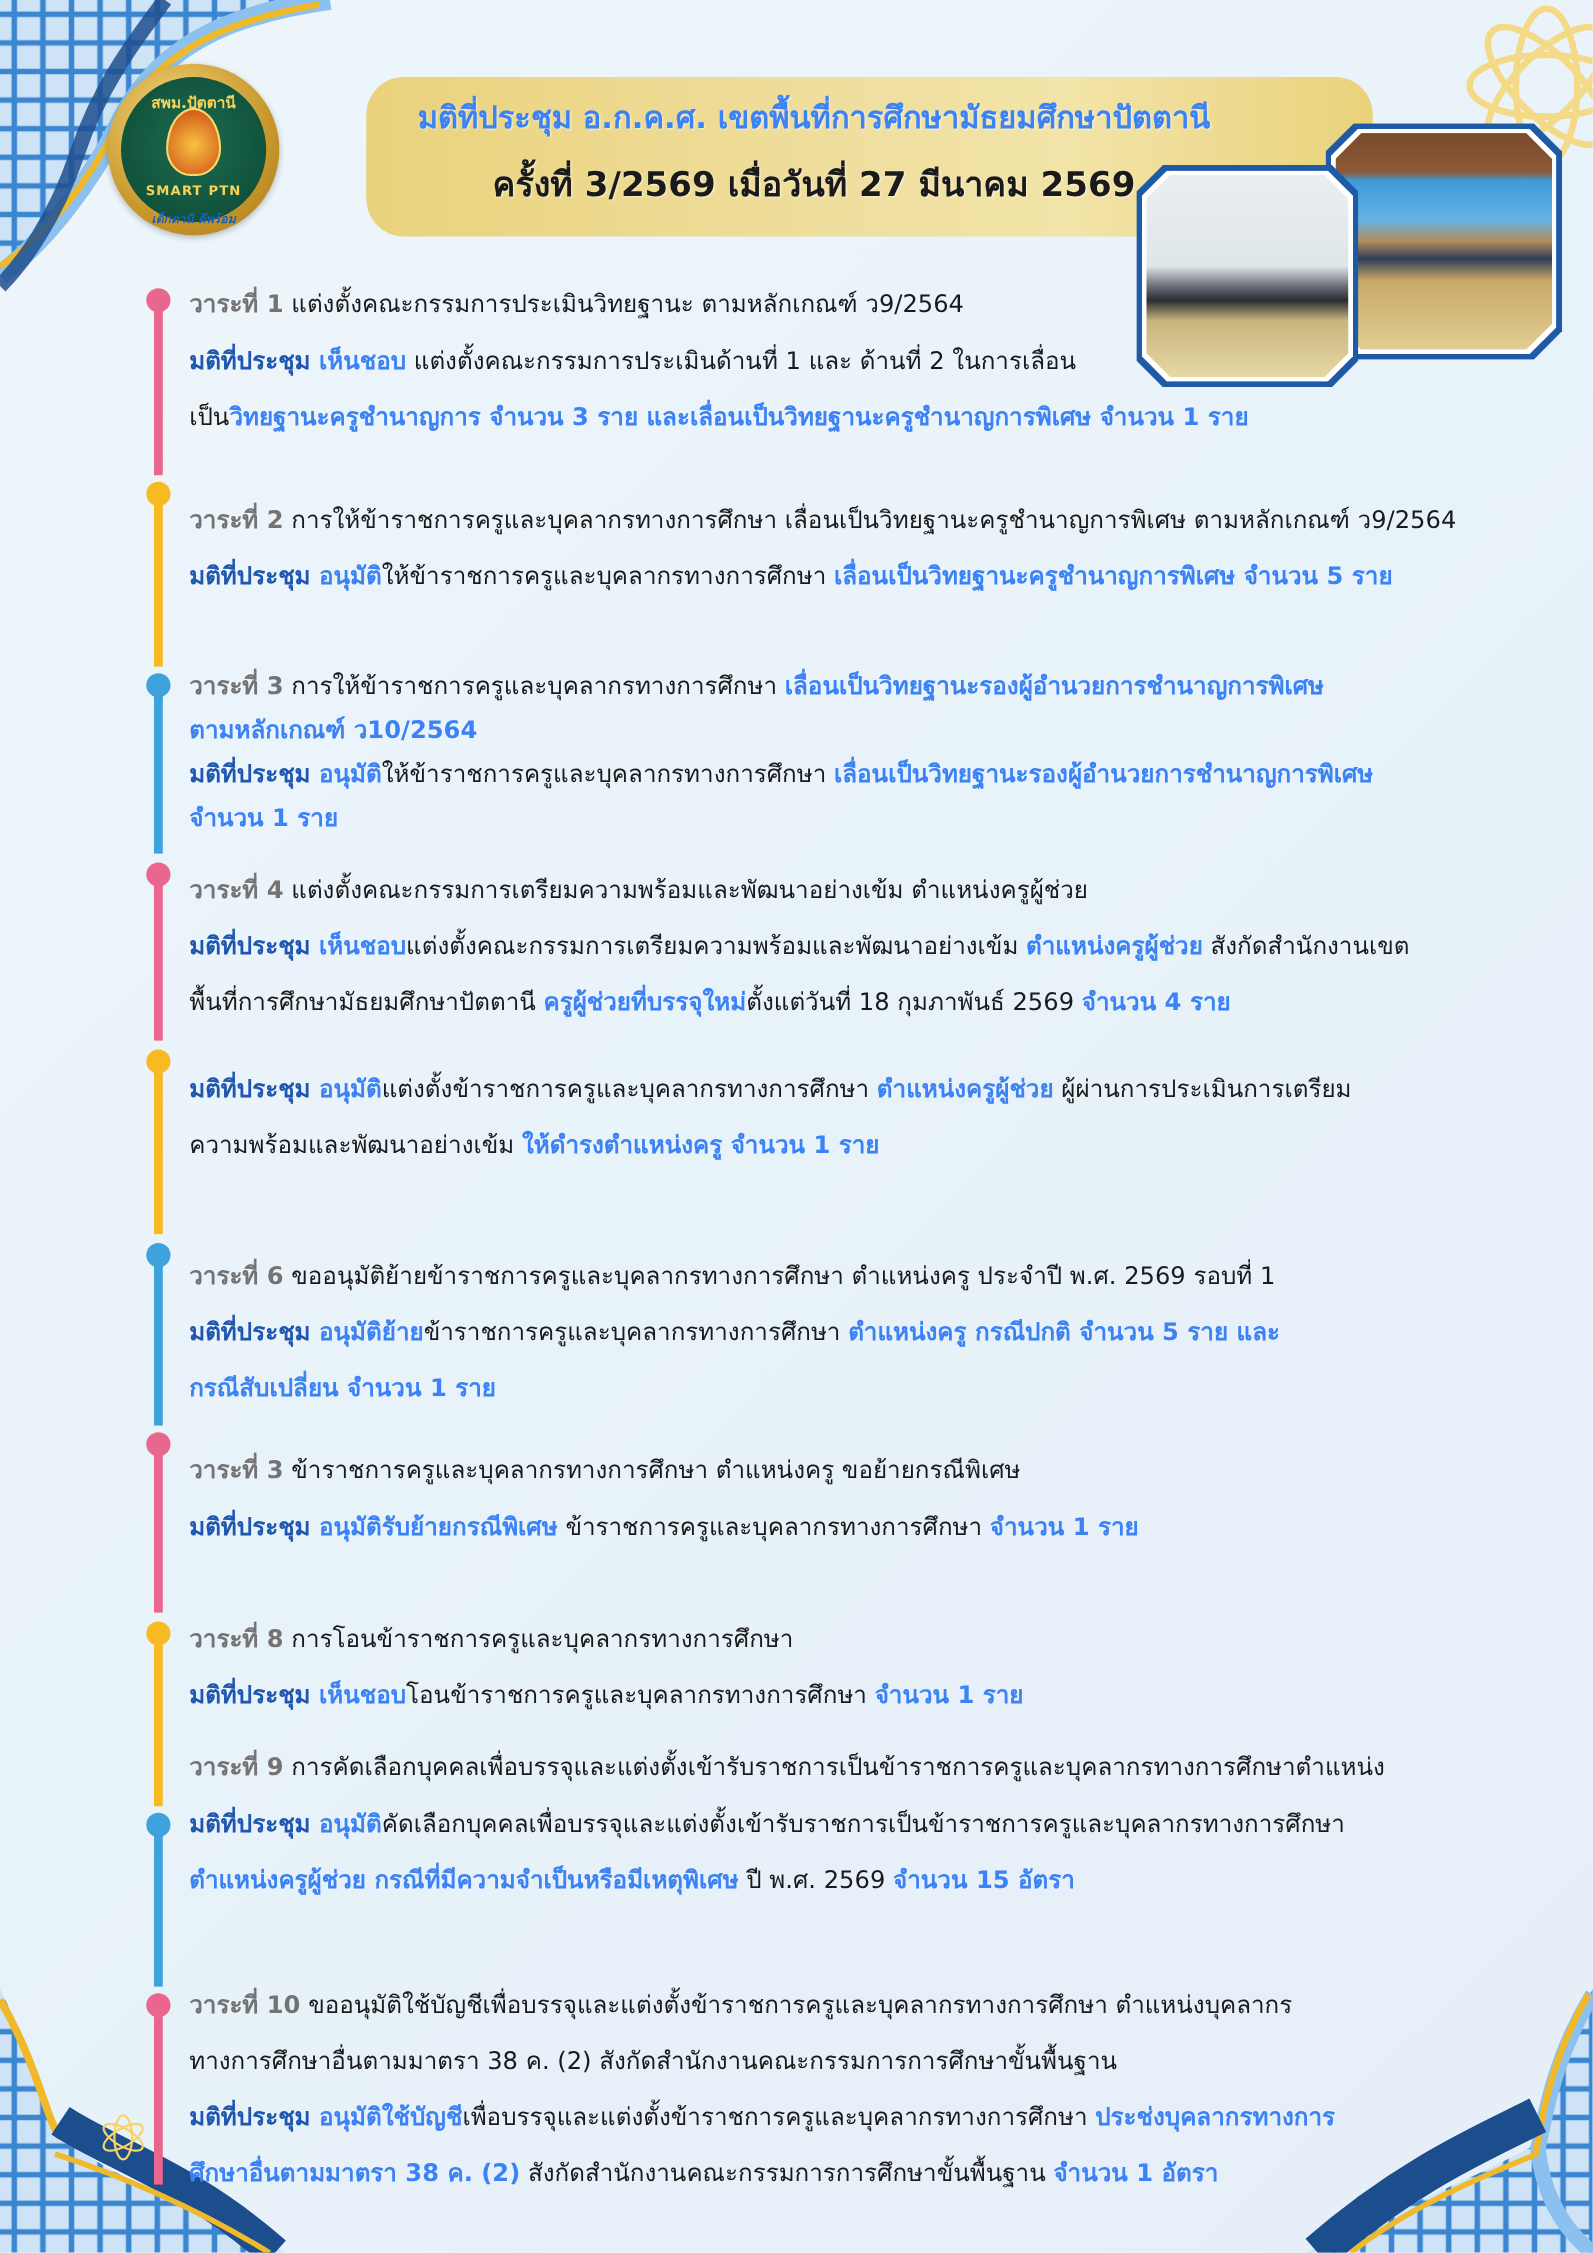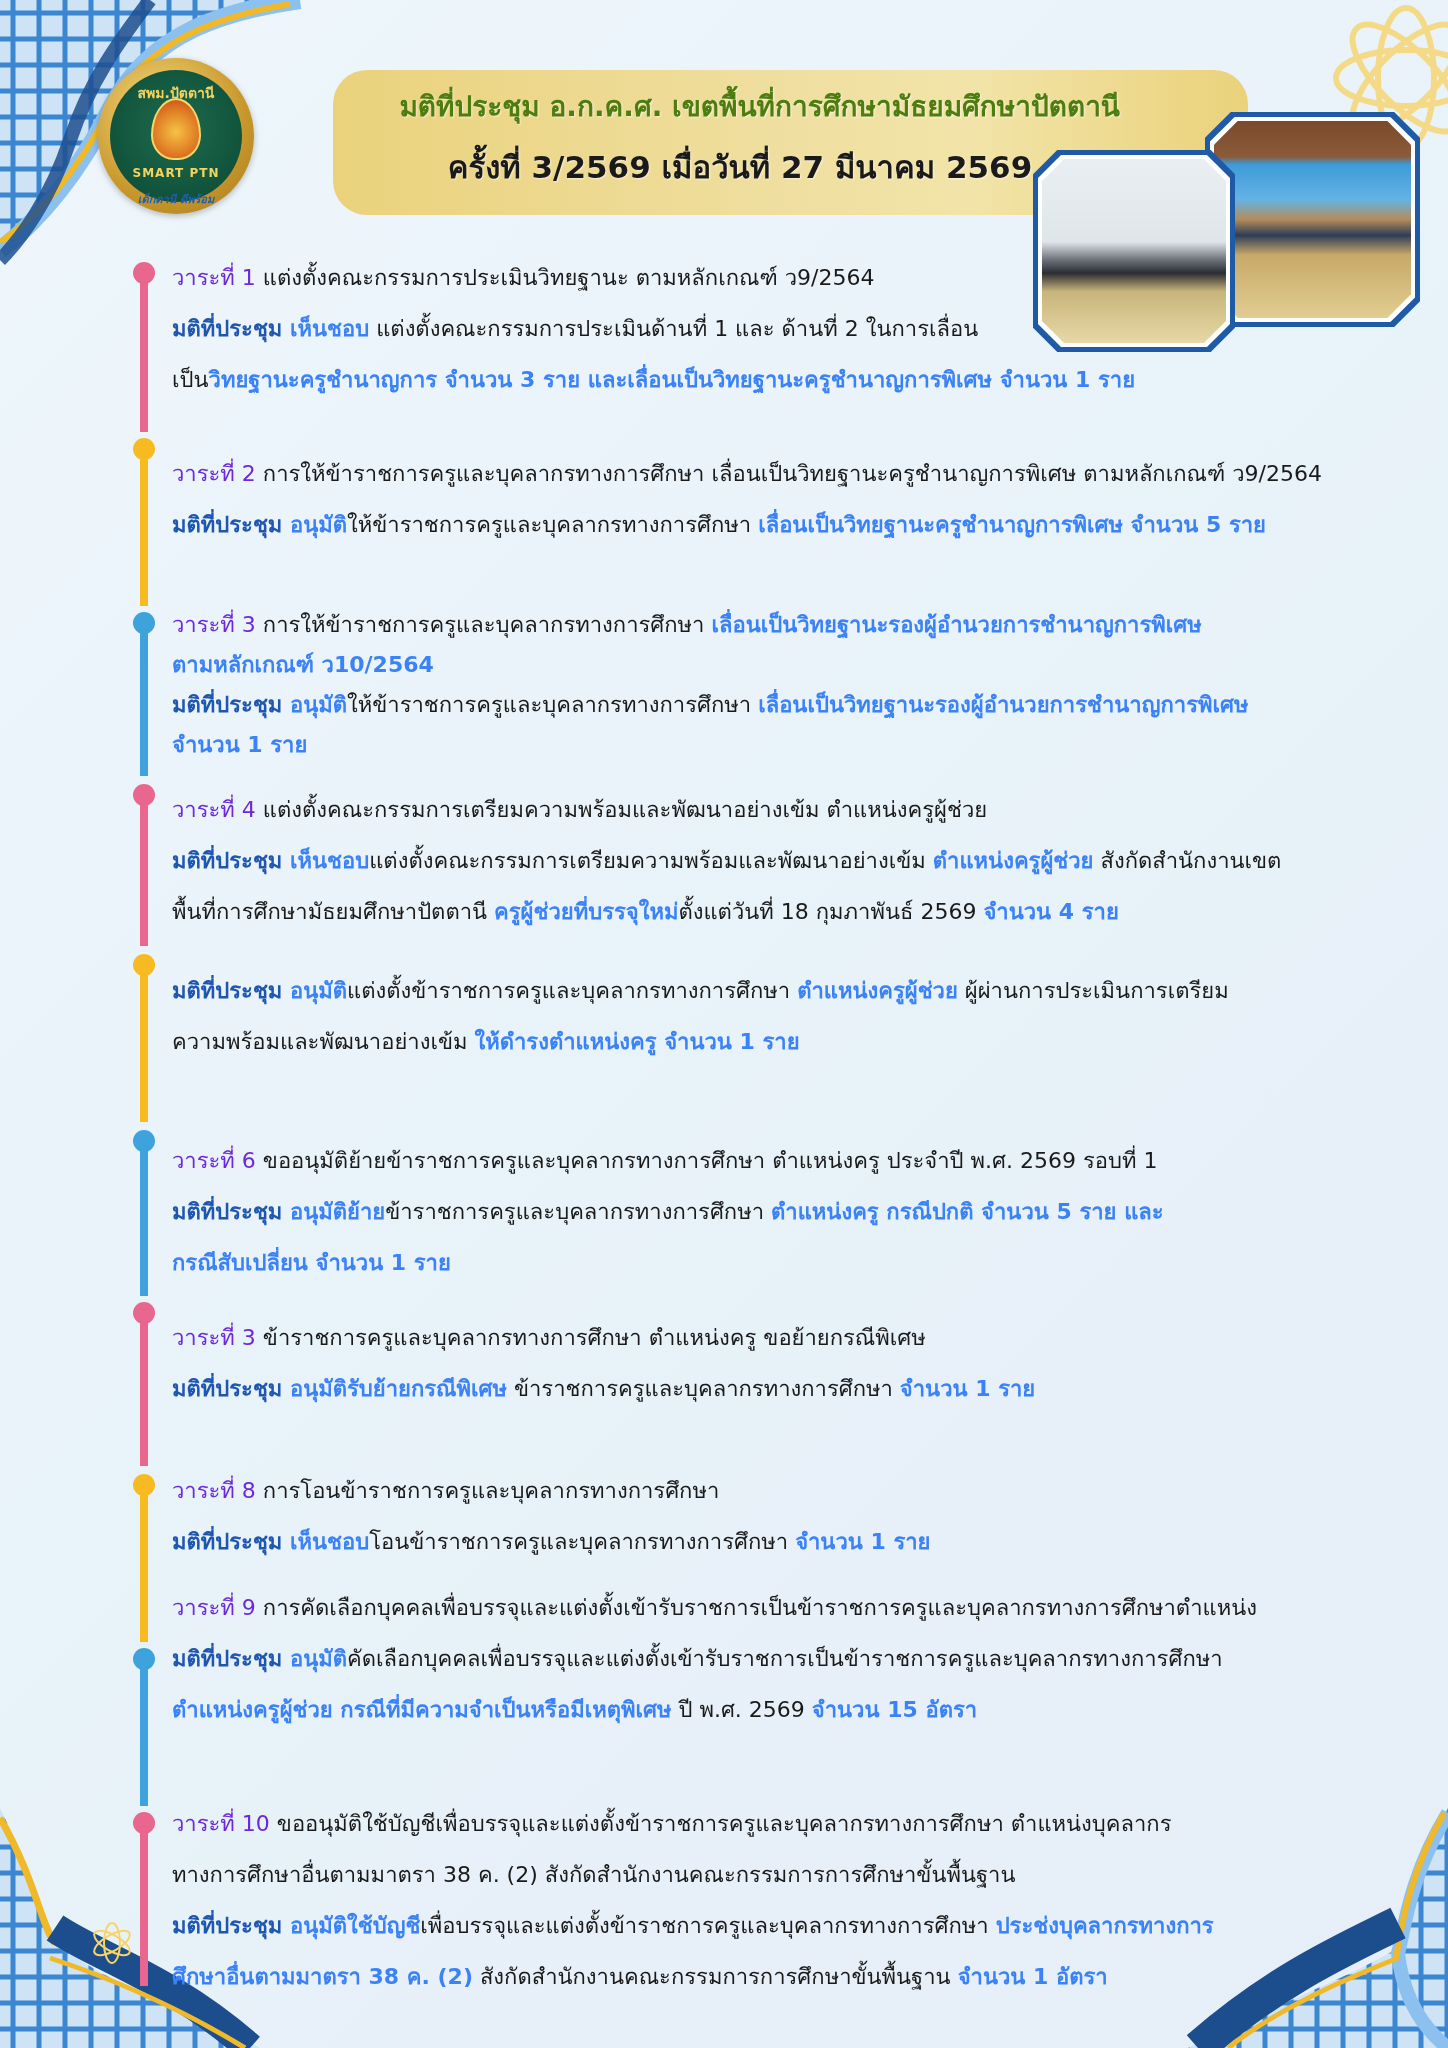--- a/index.html
+++ b/index.html
@@ -41,21 +41,21 @@
     background: transparent; font-weight: bold; font-style: italic;
   }
 
   .banner {
     position: absolute; left: 333px; top: 70px; width: 915px; height: 145px;
     border-radius: 34px;
     background: linear-gradient(90deg, #ead27c 0%, #efdfa0 50%, #f2e4a8 70%, #ead27b 100%);
   }
   .banner-line1 {
     position: absolute; left: 360px; top: 84px; width: 760px;
-    font-size: 28px; font-weight: bold; color: #4d7c0f; text-align: right;
+    font-size: 28px; font-weight: bold; color: #3b82f6; text-align: center;
     text-shadow: 1px 1px 2px rgba(255,255,255,0.6);
   }
   .banner-line2 {
     position: absolute; left: 360px; top: 142px; width: 760px;
     font-size: 31px; font-weight: bold; color: #1a1a1a; text-align: center;
     text-shadow: 1px 1px 2px rgba(255,255,255,0.6);
   }
 
   .photo {
     position: absolute; overflow: hidden;
@@ -76,21 +76,21 @@
   .photo2 .pic { background:
       linear-gradient(180deg, #7a4a2c 0%, #8b5a38 18%, #3e9bd8 22%, #64b3e4 40%, #b48c5a 50%, #2f3d58 58%, #c8a969 68%, #e2cd92 100%); }
 
   .timeline { position: absolute; left: 132px; top: 0; width: 24px; height: 2048px; }
   .seg { position: absolute; left: 0; width: 24px; }
   .seg .dot { position: absolute; left: 1px; top: 0; width: 22px; height: 22px; border-radius: 50%; }
   .seg .bar { position: absolute; left: 8px; top: 10px; width: 8px; bottom: 0; }
 
   .item { position: absolute; left: 172px; width: 1240px; font-size: 22px; line-height: 51px; }
   .item .line { white-space: nowrap; }
-  .label { font-weight: normal; color: #6d28d9; }
+  .label { font-weight: bold; color: #737373; }
   .resolution { font-weight: bold; color: #1e56b0; }
   .b { font-weight: bold; color: #3b82f6; }
   .n { font-weight: normal; color: #1a1a1a; }
 </style>
 </head>
 <body>
 
 <div class="corner tl">
   <svg width="330" height="330" viewBox="0 0 330 330">
     <defs>

